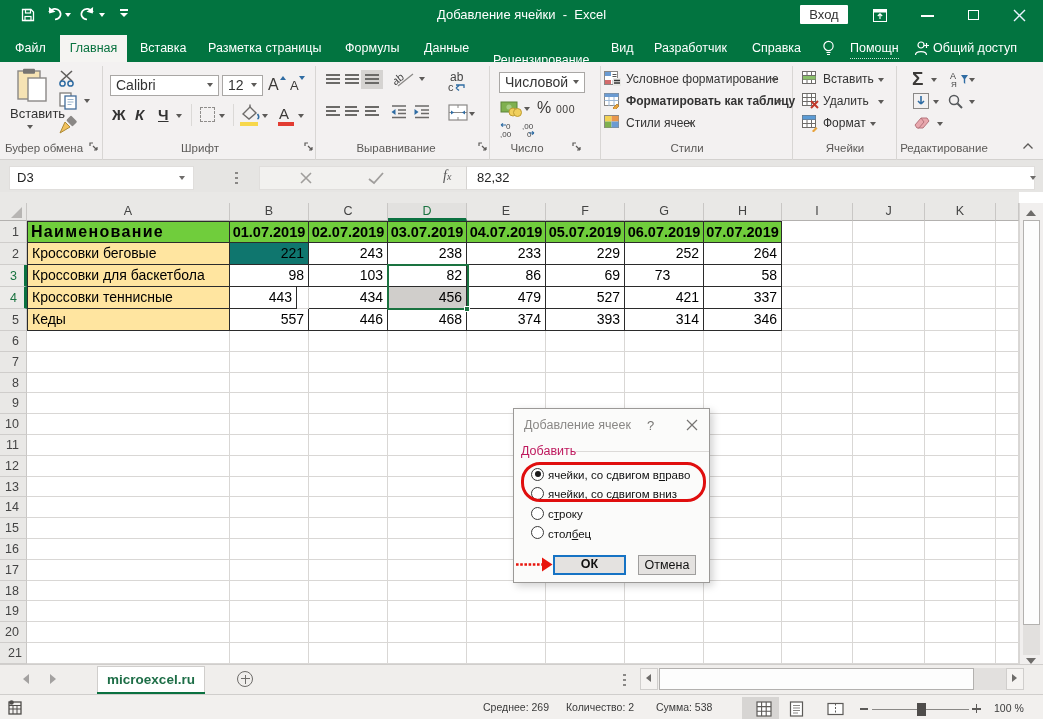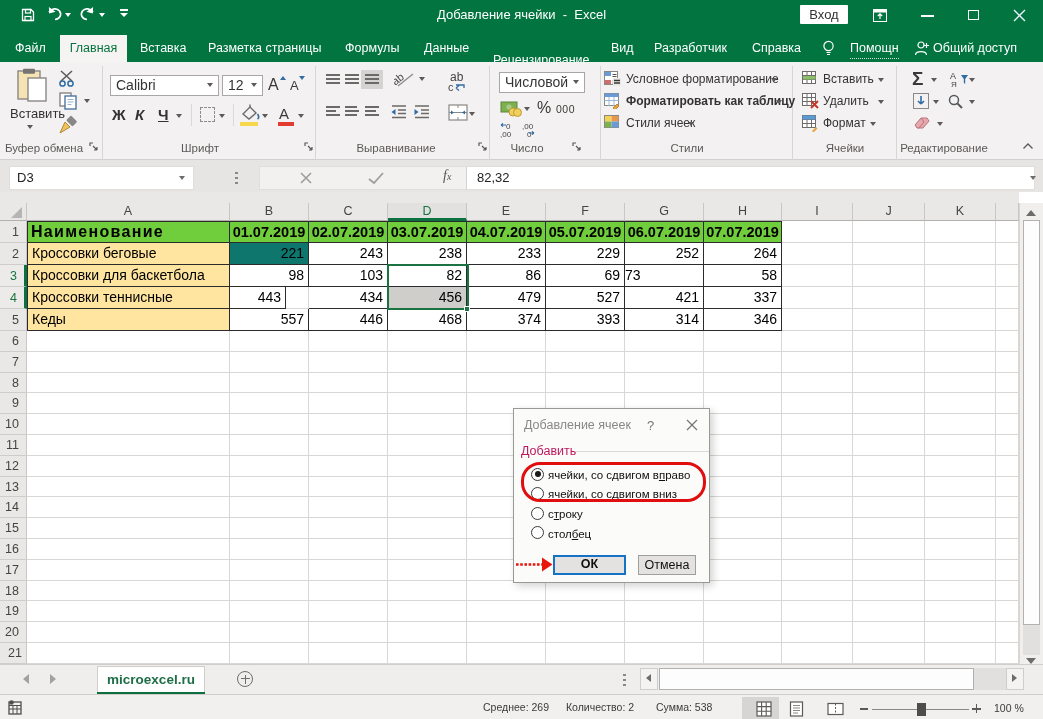--- a/index.html
+++ b/index.html
@@ -421,24 +421,24 @@
     <div class="cell" style="left:467px;top:243px;width:79px;height:22px;background:#fff;border:1px solid #2b2b2b;border-top:none;border-left:none;text-align:right;line-height:20px;padding-right:4px;">233</div>
     <div class="cell" style="left:546px;top:243px;width:79px;height:22px;background:#fff;border:1px solid #2b2b2b;border-top:none;border-left:none;text-align:right;line-height:20px;padding-right:4px;">229</div>
     <div class="cell" style="left:625px;top:243px;width:79px;height:22px;background:#fff;border:1px solid #2b2b2b;border-top:none;border-left:none;text-align:right;line-height:20px;padding-right:4px;">252</div>
     <div class="cell" style="left:704px;top:243px;width:78px;height:22px;background:#fff;border:1px solid #2b2b2b;border-top:none;border-left:none;text-align:right;line-height:20px;padding-right:4px;">264</div>
     <div class="cell" style="left:27px;top:265px;width:203px;height:22px;background:#ffe5a0;border:1px solid #2b2b2b;border-top:none;line-height:20px;padding-left:4px;">Кроссовки для баскетбола</div>
     <div class="cell" style="left:230px;top:265px;width:79px;height:22px;background:#fff;border:1px solid #2b2b2b;border-top:none;border-left:none;text-align:right;line-height:20px;padding-right:4px;">98</div>
     <div class="cell" style="left:309px;top:265px;width:79px;height:22px;background:#fff;border:1px solid #2b2b2b;border-top:none;border-left:none;text-align:right;line-height:20px;padding-right:4px;">103</div>
     <div class="cell" style="left:388px;top:265px;width:79px;height:22px;background:#fff;border:1px solid #2b2b2b;border-top:none;border-left:none;text-align:right;line-height:20px;padding-right:4px;">82</div>
     <div class="cell" style="left:467px;top:265px;width:79px;height:22px;background:#fff;border:1px solid #2b2b2b;border-top:none;border-left:none;text-align:right;line-height:20px;padding-right:4px;">86</div>
     <div class="cell" style="left:546px;top:265px;width:79px;height:22px;background:#fff;border:1px solid #2b2b2b;border-top:none;border-left:none;text-align:right;line-height:20px;padding-right:4px;">69</div>
-    <div class="cell" style="left:625px;top:265px;width:79px;height:22px;background:#fff;border:1px solid #2b2b2b;border-top:none;border-left:none;text-align:left;line-height:20px;padding-right:3px;">73</div>
+    <div class="cell" style="left:625px;top:265px;width:79px;height:22px;background:#fff;border:1px solid #2b2b2b;border-top:none;border-left:none;text-align:center;line-height:20px;padding-right:3px;">73</div>
     <div class="cell" style="left:704px;top:265px;width:78px;height:22px;background:#fff;border:1px solid #2b2b2b;border-top:none;border-left:none;text-align:right;line-height:20px;padding-right:4px;">58</div>
     <div class="cell" style="left:27px;top:287px;width:203px;height:22px;background:#ffe5a0;border:1px solid #2b2b2b;border-top:none;line-height:20px;padding-left:4px;">Кроссовки теннисные</div>
-    <div class="cell" style="left:230px;top:287px;width:56px;height:22px;background:#fff;border:1px solid #2b2b2b;border-top:none;border-left:none;text-align:right;line-height:20px;padding-right:4px;">443</div>
+    <div class="cell" style="left:230px;top:287px;width:67px;height:22px;background:#fff;border:1px solid #2b2b2b;border-top:none;border-left:none;text-align:right;line-height:20px;padding-right:4px;">443</div>
     <div class="cell" style="left:309px;top:287px;width:79px;height:22px;background:#fff;border:1px solid #2b2b2b;border-top:none;border-left:none;text-align:right;line-height:20px;padding-right:4px;">434</div>
     <div class="cell" style="left:388px;top:287px;width:79px;height:22px;background:#d0cecb;border:1px solid #2b2b2b;border-top:none;border-left:none;text-align:right;line-height:20px;padding-right:4px;">456</div>
     <div class="cell" style="left:467px;top:287px;width:79px;height:22px;background:#fff;border:1px solid #2b2b2b;border-top:none;border-left:none;text-align:right;line-height:20px;padding-right:4px;">479</div>
     <div class="cell" style="left:546px;top:287px;width:79px;height:22px;background:#fff;border:1px solid #2b2b2b;border-top:none;border-left:none;text-align:right;line-height:20px;padding-right:4px;">527</div>
     <div class="cell" style="left:625px;top:287px;width:79px;height:22px;background:#fff;border:1px solid #2b2b2b;border-top:none;border-left:none;text-align:right;line-height:20px;padding-right:4px;">421</div>
     <div class="cell" style="left:704px;top:287px;width:78px;height:22px;background:#fff;border:1px solid #2b2b2b;border-top:none;border-left:none;text-align:right;line-height:20px;padding-right:4px;">337</div>
     <div class="cell" style="left:27px;top:309px;width:203px;height:22px;background:#ffe5a0;border:1px solid #2b2b2b;border-top:none;line-height:20px;padding-left:4px;">Кеды</div>
     <div class="cell" style="left:230px;top:309px;width:79px;height:22px;background:#fff;border:1px solid #2b2b2b;border-top:none;border-left:none;text-align:right;line-height:20px;padding-right:4px;">557</div>
     <div class="cell" style="left:309px;top:309px;width:79px;height:22px;background:#fff;border:1px solid #2b2b2b;border-top:none;border-left:none;text-align:right;line-height:20px;padding-right:4px;">446</div>
     <div class="cell" style="left:388px;top:309px;width:79px;height:22px;background:#fff;border:1px solid #2b2b2b;border-top:none;border-left:none;text-align:right;line-height:20px;padding-right:4px;">468</div>

